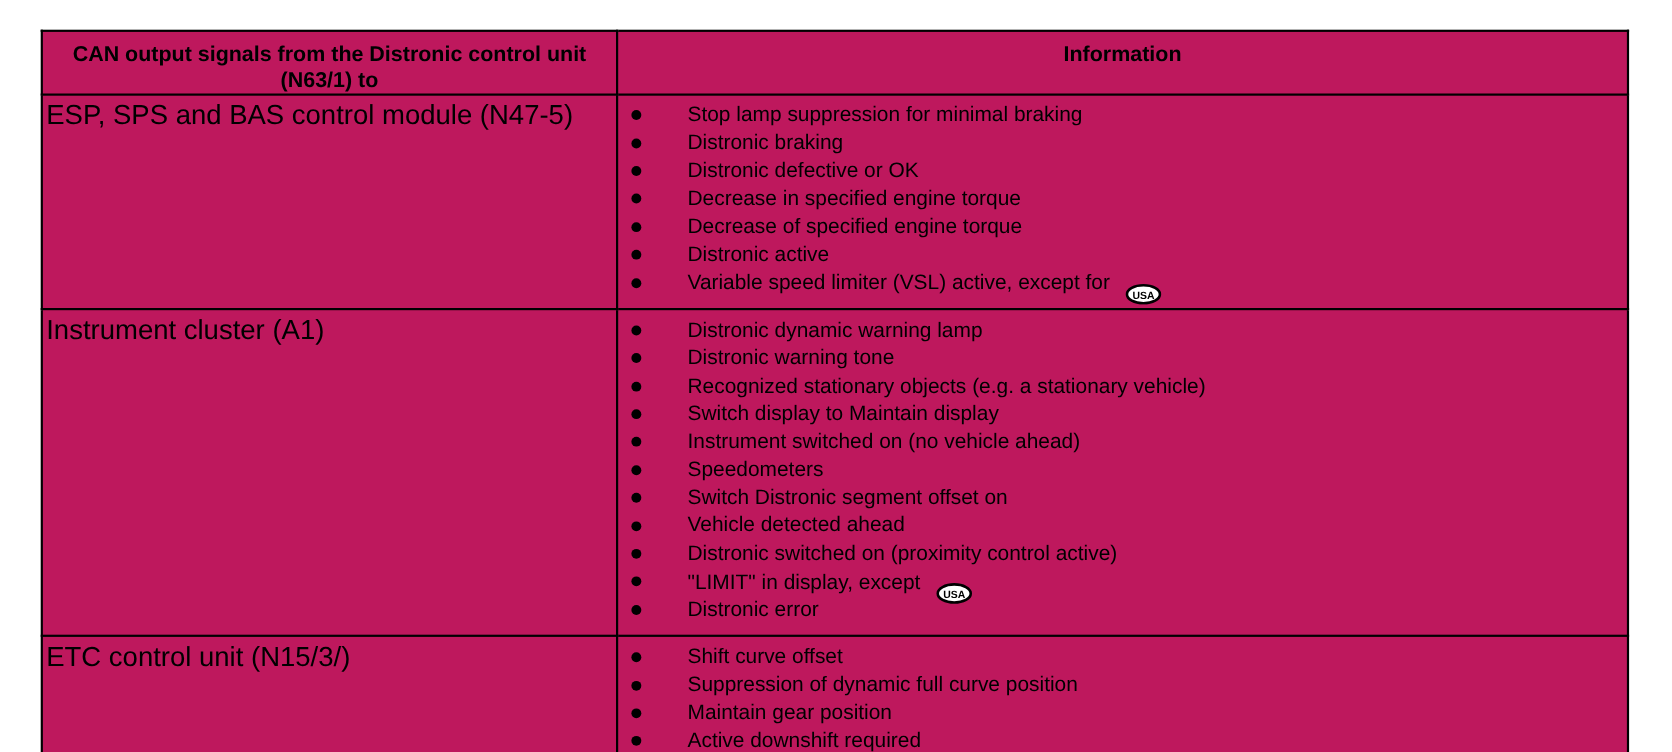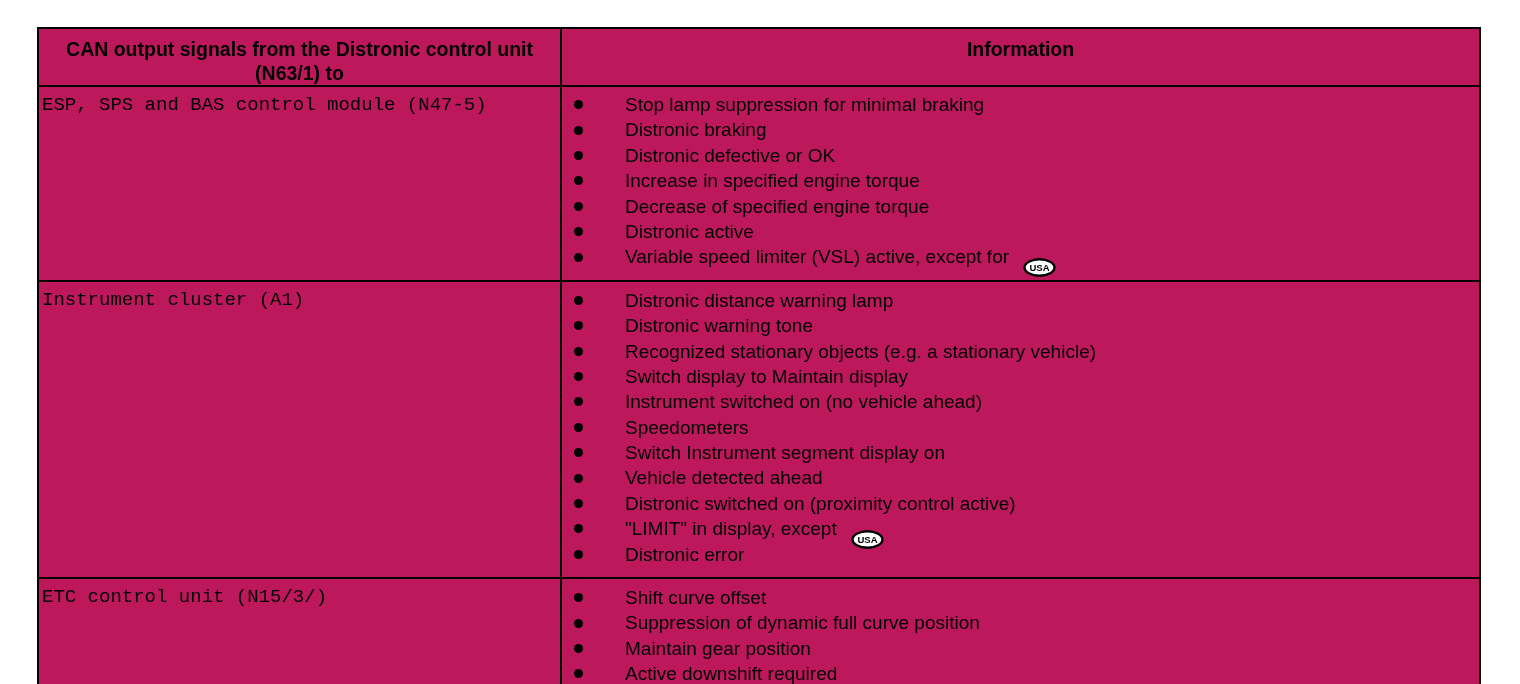--- a/index.html
+++ b/index.html
@@ -54,23 +54,22 @@
   }
   th.hdr .hdr-inner {
     padding: 8px 12px 0 12px;
   }
   th.hdr-right .hdr-inner {
     padding-top: 8px;
   }
 
   
   td.signal-cell {
-    font-size: 19px;
+    font-size: 25px;
     line-height: 24px;
-    font-family: Liberation Mono, monospace;
   }
   td.signal-cell .signal-label {
     padding: 6px 8px 0 3px;
     white-space: nowrap;
   }
 
   
   td.info-cell {
     font-size: 19px;
   }
@@ -144,44 +143,44 @@
 
       <tr class="row1">
         <td class="signal-cell r1">
           <div class="signal-label">ESP, SPS and BAS control module (N47-5)</div>
         </td>
         <td class="info-cell r1">
           <ul class="bullets">
               <li><span class="dot"></span><span class="txt">Stop lamp suppression for minimal braking</span></li>
               <li><span class="dot"></span><span class="txt">Distronic braking</span></li>
               <li><span class="dot"></span><span class="txt">Distronic defective or OK</span></li>
-              <li><span class="dot"></span><span class="txt">Increase in specified engine torque</span></li>
+              <li><span class="dot"></span><span class="txt">Decrease in specified engine torque</span></li>
               <li><span class="dot"></span><span class="txt">Decrease of specified engine torque</span></li>
               <li><span class="dot"></span><span class="txt">Distronic active</span></li>
               <li><span class="dot"></span><span class="txt">Variable speed limiter (VSL) active, except for</span><span class="usa-badge"><svg width="33" height="19" viewBox="0 0 33 19" xmlns="http://www.w3.org/2000/svg">
                     <ellipse cx="16.5" cy="9.5" rx="15" ry="8.2" fill="#ffffff" stroke="#000000" stroke-width="2.4"></ellipse>
                     <text x="16.5" y="13.4" text-anchor="middle" font-family="Liberation Sans, sans-serif" font-size="9.5" font-weight="bold" fill="#000000">USA</text>
                   </svg></span></li>
             </ul>
         </td>
       </tr>
 
       <tr class="row2">
         <td class="signal-cell r2">
           <div class="signal-label">Instrument cluster (A1)</div>
         </td>
         <td class="info-cell r2">
           <ul class="bullets">
-              <li><span class="dot"></span><span class="txt">Distronic distance warning lamp</span></li>
+              <li><span class="dot"></span><span class="txt">Distronic dynamic warning lamp</span></li>
               <li><span class="dot"></span><span class="txt">Distronic warning tone</span></li>
               <li><span class="dot"></span><span class="txt">Recognized stationary objects (e.g. a stationary vehicle)</span></li>
               <li><span class="dot"></span><span class="txt">Switch display to Maintain display</span></li>
               <li><span class="dot"></span><span class="txt">Instrument switched on (no vehicle ahead)</span></li>
               <li><span class="dot"></span><span class="txt">Speedometers</span></li>
-              <li><span class="dot"></span><span class="txt">Switch Instrument segment display on</span></li>
+              <li><span class="dot"></span><span class="txt">Switch Distronic segment offset on</span></li>
               <li><span class="dot"></span><span class="txt">Vehicle detected ahead</span></li>
               <li><span class="dot"></span><span class="txt">Distronic switched on (proximity control active)</span></li>
               <li><span class="dot"></span><span class="txt">"LIMIT" in display, except</span><span class="usa-badge"><svg width="33" height="19" viewBox="0 0 33 19" xmlns="http://www.w3.org/2000/svg">
                     <ellipse cx="16.5" cy="9.5" rx="15" ry="8.2" fill="#ffffff" stroke="#000000" stroke-width="2.4"></ellipse>
                     <text x="16.5" y="13.4" text-anchor="middle" font-family="Liberation Sans, sans-serif" font-size="9.5" font-weight="bold" fill="#000000">USA</text>
                   </svg></span></li>
               <li><span class="dot"></span><span class="txt">Distronic error</span></li>
             </ul>
         </td>
       </tr>

